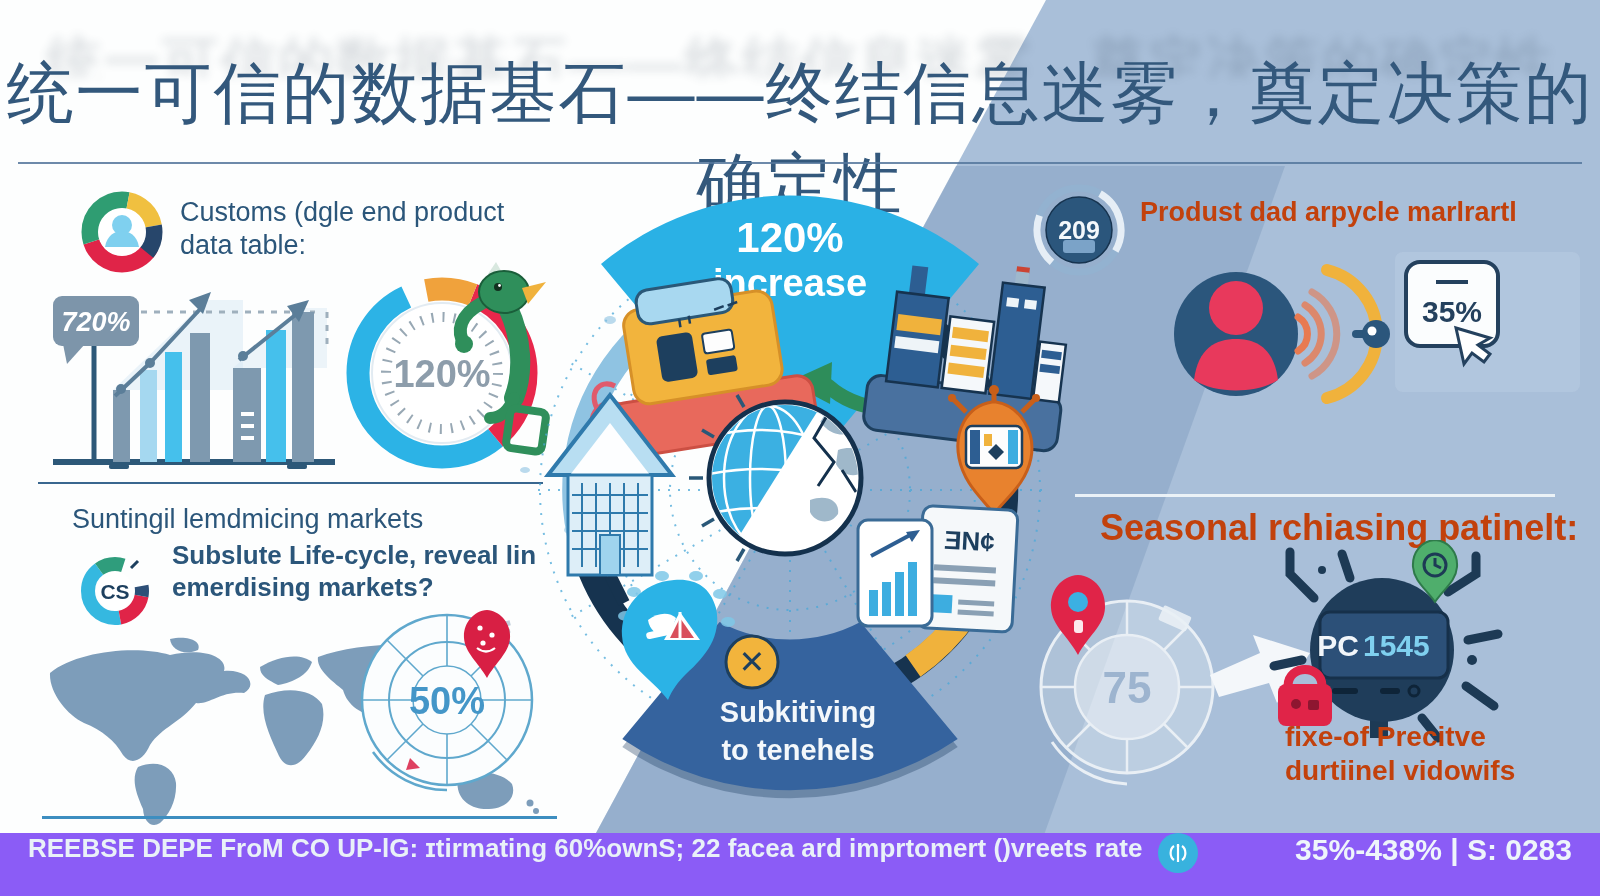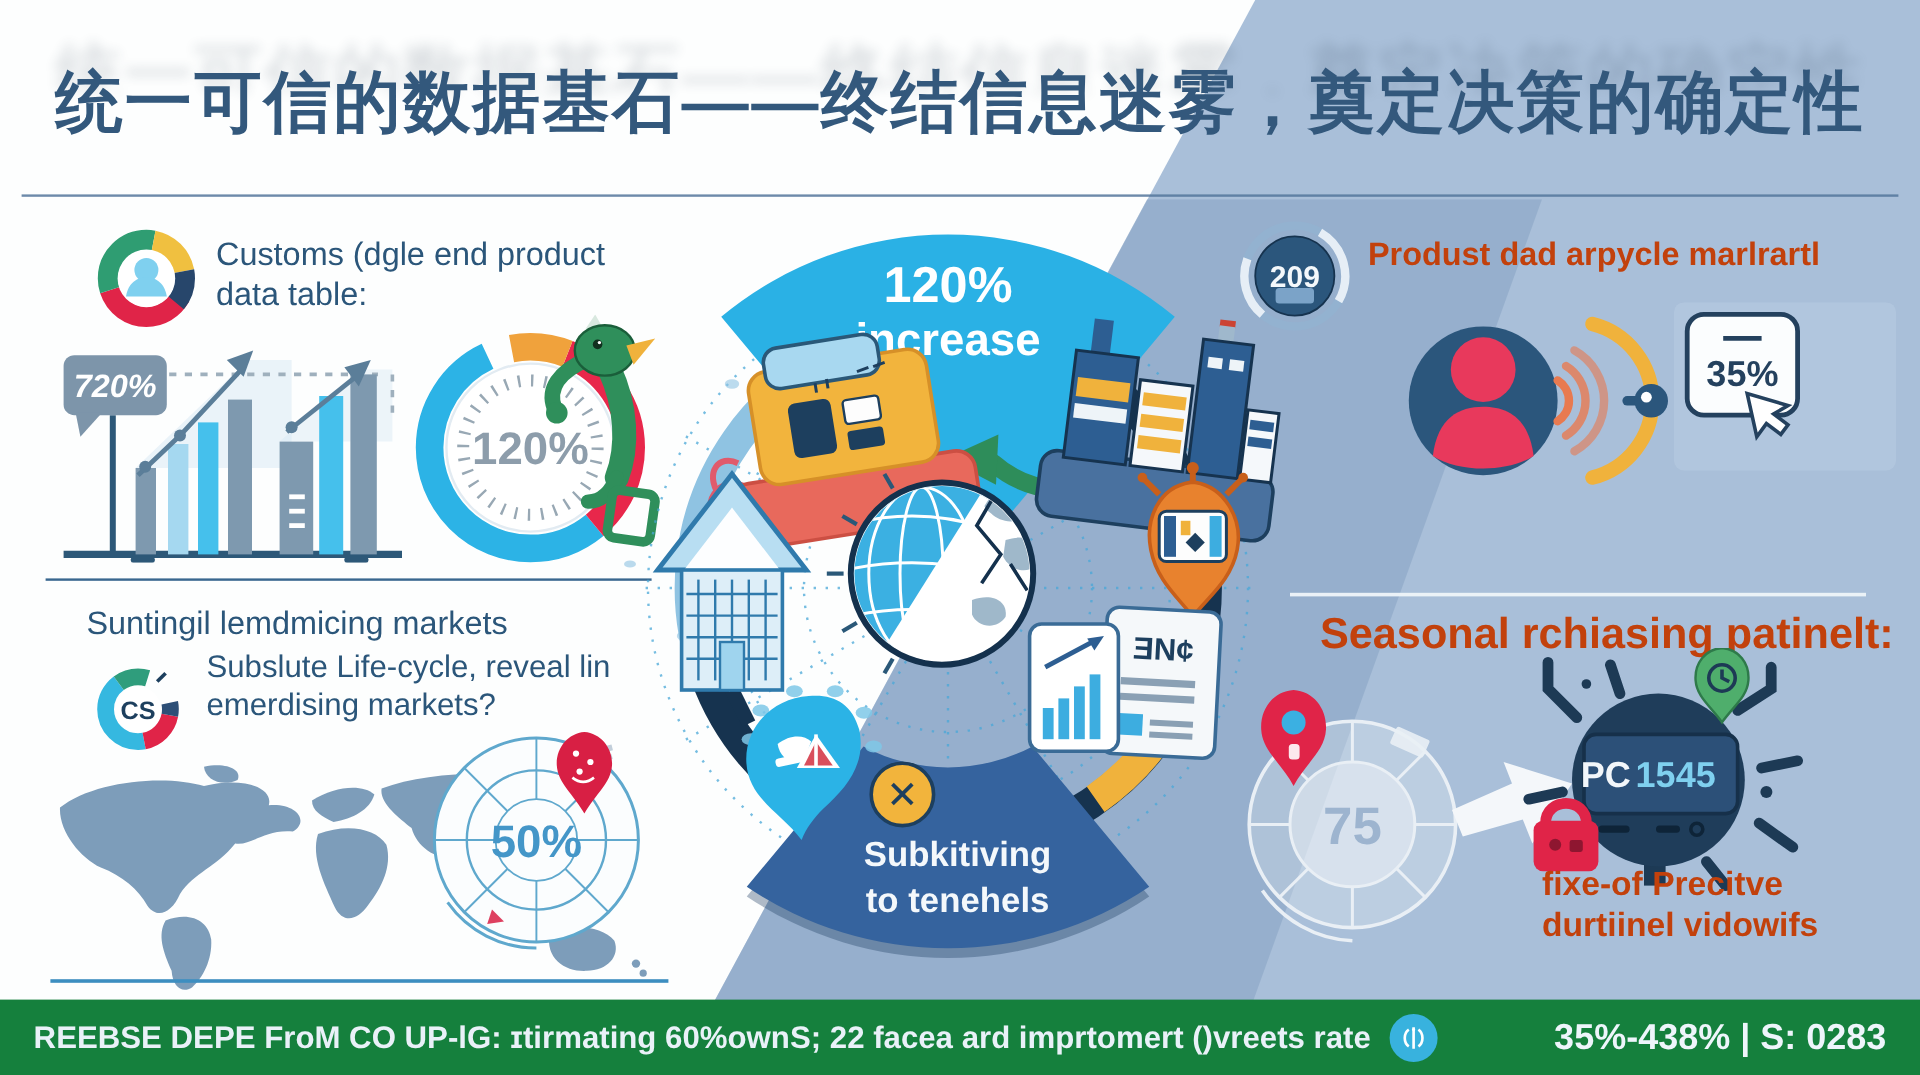--- a/index.html
+++ b/index.html
@@ -6,31 +6,31 @@
   #stage{position:relative;width:1600px;height:896px;background:#fdfefe;overflow:hidden;
          font-family:"Liberation Sans","DejaVu Sans",sans-serif}
   .abs{position:absolute}
   .bg-light{left:0;top:0;width:1600px;height:896px;background:#a9bfd9;
             clip-path:polygon(1046px 0px,1600px 0px,1600px 896px,562px 896px)}
   .bg-dark{left:0;top:0;width:1600px;height:896px;background:#8aa5c5;opacity:.6;
            clip-path:polygon(956px 166px,1285px 166px,1022px 896px,562px 896px)}
   .ghost-title{left:0;right:0;top:26px;height:52px;overflow:hidden;text-align:center;
                font-size:56px;font-weight:700;letter-spacing:2px;color:#2c3e50;
                opacity:.15;filter:blur(5px)}
-  .page-title{left:0;right:0;top:48px;text-align:center;font-size:56px;font-weight:700;
+  .page-title{left:0;right:0;top:48px;text-align:center;font-size:67px;font-weight:400;
               letter-spacing:2px;color:#33587c}
   .header-rule{left:18px;top:162px;width:1564px;height:2px;background:#53769b;opacity:.85}
   .slate-text{color:#2b567a;font-weight:400;line-height:1.22}
-  .slate-text.normal{font-weight:400}
+  .slate-text.normal{font-weight:700}
   .white-text{color:#c2410c;font-weight:700;line-height:1.22}
   .divider-l{left:38px;top:482px;width:505px;height:2px;background:#39678f}
   .divider-r{left:1075px;top:494px;width:480px;height:3px;background:#eef4f9;opacity:.95}
   .map-base{left:42px;top:816px;width:515px;height:3px;background:#3d8ec0}
-  .footer-bar{left:0;top:833px;width:1600px;height:63px;background:#15803d;
-              display:flex;align-items:center;padding:0 28px;box-sizing:border-box}
+  .footer-bar{left:0;top:833px;width:1600px;height:63px;background:#8b5cf6;
+              display:flex;padding:0 28px;box-sizing:border-box}
   .footer-msg{font-size:26px;font-weight:700;color:#e9f1f8;white-space:nowrap}
   .footer-icon{width:40px;height:40px;border-radius:50%;background:#38b2de;margin-left:16px;
                display:flex;align-items:center;justify-content:center;flex:0 0 auto}
   .footer-stats{margin-left:auto;font-size:30px;font-weight:700;color:#eef5fb;white-space:nowrap}
   .faint-panel{left:1395px;top:252px;width:185px;height:140px;background:rgba(225,235,246,.16);
                border-radius:8px}
   svg text{font-family:"Liberation Sans","DejaVu Sans",sans-serif}
 </style>
 </head>
 <body>

